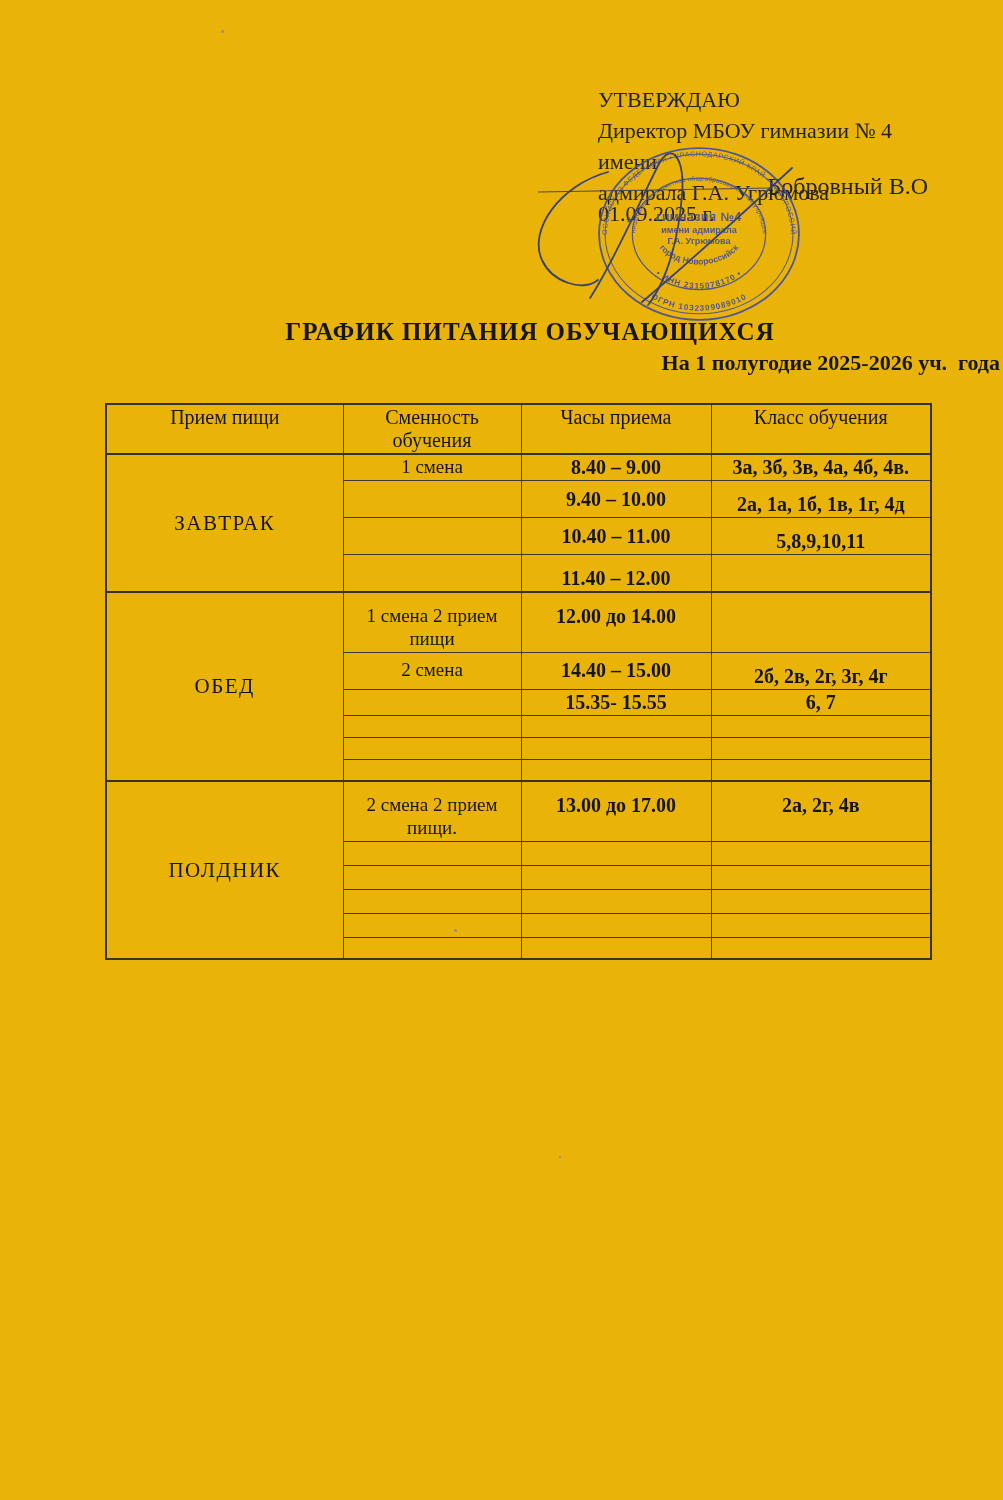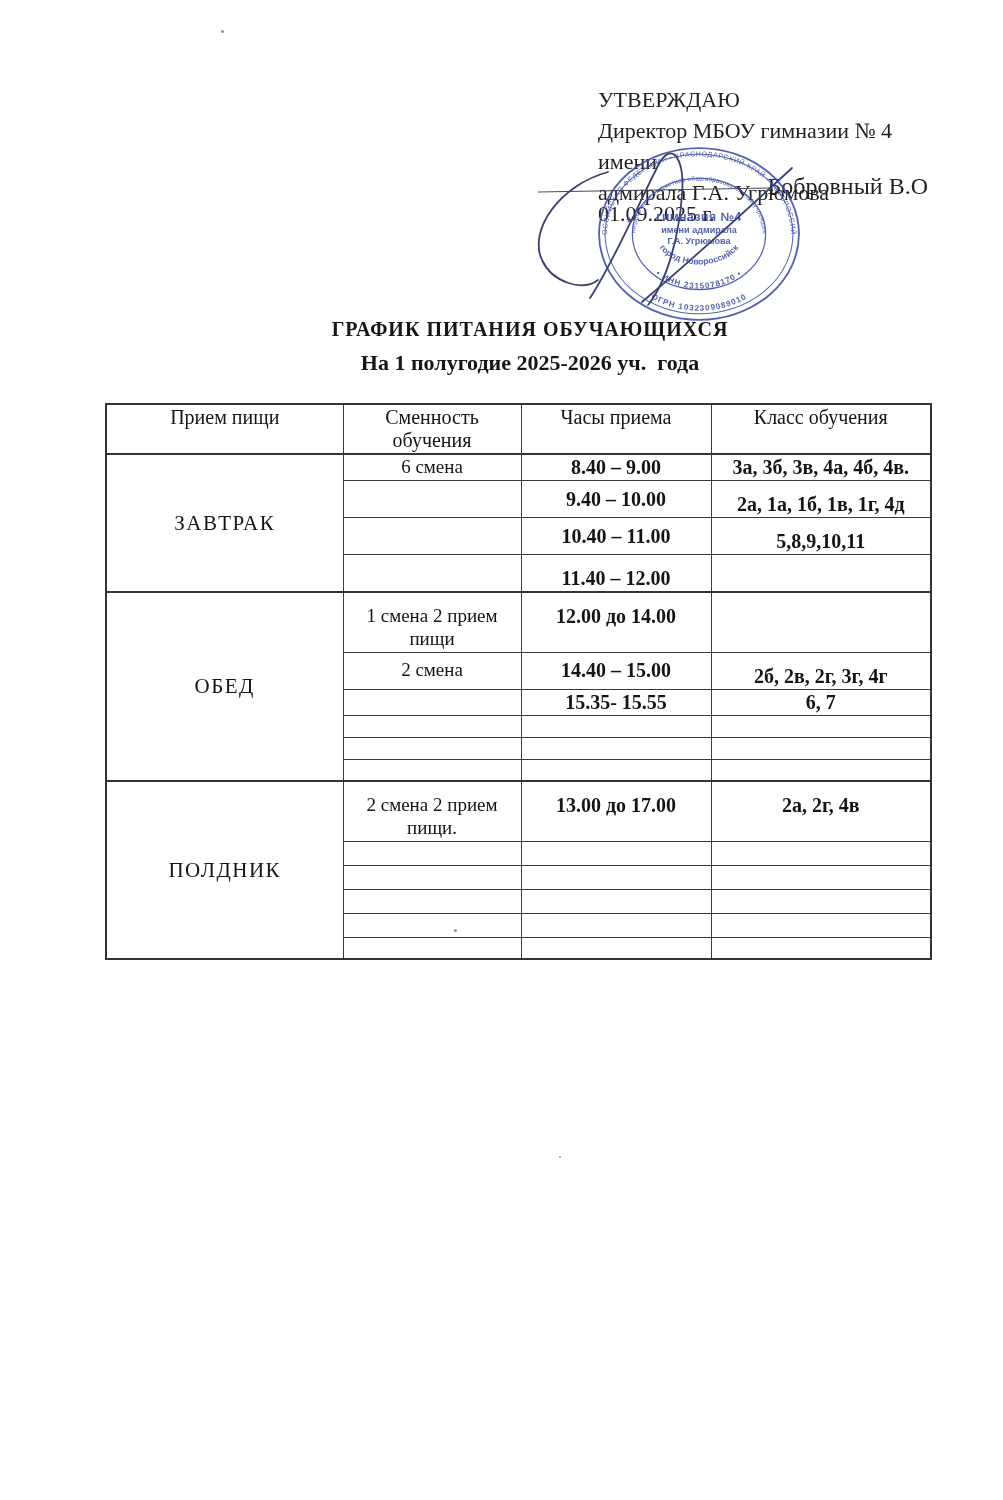--- a/index.html
+++ b/index.html
@@ -1,19 +1,19 @@
 <!DOCTYPE html>
 <html><head>
 <meta charset="utf-8">
 <style>
   html,body{margin:0;padding:0;background:#e9e9e9;}
   .page{
     position:relative;
     width:1003px;height:1500px;
-    background:#ffffff;
+    background:#eab308;
     font-family:"Liberation Serif","DejaVu Serif",serif;
     color:#1c1c1c;
     overflow:hidden;
   }
   
   .approval{position:absolute;left:598px;top:84px;width:330px;font-size:22px;line-height:31px;color:#222;}
   .a-sig{position:absolute;left:598px;top:173px;width:330px;text-align:right;font-size:24px;color:#222;}
   .a-date{position:absolute;left:598px;top:201px;width:330px;text-align:left;font-size:22px;color:#222;}
   
   .stamp{position:absolute;left:595px;top:144px;width:208px;height:180px;opacity:.88;}
@@ -21,22 +21,22 @@
   .stamp .ring1{font-size:7px;letter-spacing:.6px;}
   .stamp .ring2{font-size:6.3px;letter-spacing:.2px;}
   .stamp .c1{font-size:12px;font-weight:bold;letter-spacing:.5px;}
   .stamp .c2{font-size:9px;font-weight:bold;}
   .stamp .c3{font-size:9px;font-weight:bold;}
   .stamp .c4{font-size:8.5px;font-weight:bold;}
   .stamp .rbot{font-size:8px;font-weight:bold;letter-spacing:1px;}
   .sig-overlay{position:absolute;left:520px;top:140px;width:300px;height:180px;}
   
   .title{position:absolute;left:60px;top:318px;width:940px;text-align:center;
-         font-size:20px;font-weight:bold;letter-spacing:1px;color:#161616;}
-  .subtitle{position:absolute;left:60px;top:350px;width:940px;text-align:center;
+         font-size:25px;font-weight:bold;letter-spacing:1px;color:#161616;}
+  .subtitle{position:absolute;left:60px;top:350px;width:940px;text-align:right;
             font-size:22px;font-weight:bold;color:#161616;white-space:pre-wrap;}
   
   table.sched{
     position:absolute;left:105px;top:403px;width:825px;
     border-collapse:collapse;table-layout:fixed;
     font-size:20px;color:#151515;
     border:2px solid #333;
   }
   .sched th,.sched td{border:1px solid #3a3a3a;padding:1px 4px;vertical-align:middle;overflow:hidden;}
   .sched th{font-weight:normal;vertical-align:top;text-align:center;line-height:1.15;}
@@ -114,21 +114,21 @@
     <tbody>
         <tr class="hdr-row">
       <th>Прием пищи</th>
       <th>Сменность обучения</th>
       <th>Часы приема</th>
       <th>Класс обучения</th>
     </tr>
 
     <tr class="sec-top" style="height:23px">
       <td class="meal" rowspan="4">ЗАВТРАК</td>
-      <td class="shift">6 смена</td>
+      <td class="shift">1 смена</td>
       <td class="time">8.40 – 9.00</td>
       <td class="cls">3а, 3б, 3в, 4а, 4б, 4в.</td>
     </tr>
     <tr style="height:28px">
       <td class="shift"></td>
       <td class="time">9.40 – 10.00</td>
       <td class="cls vt">2а, 1а, 1б, 1в, 1г, 4д</td>
     </tr>
     <tr style="height:27px">
       <td class="shift"></td>

